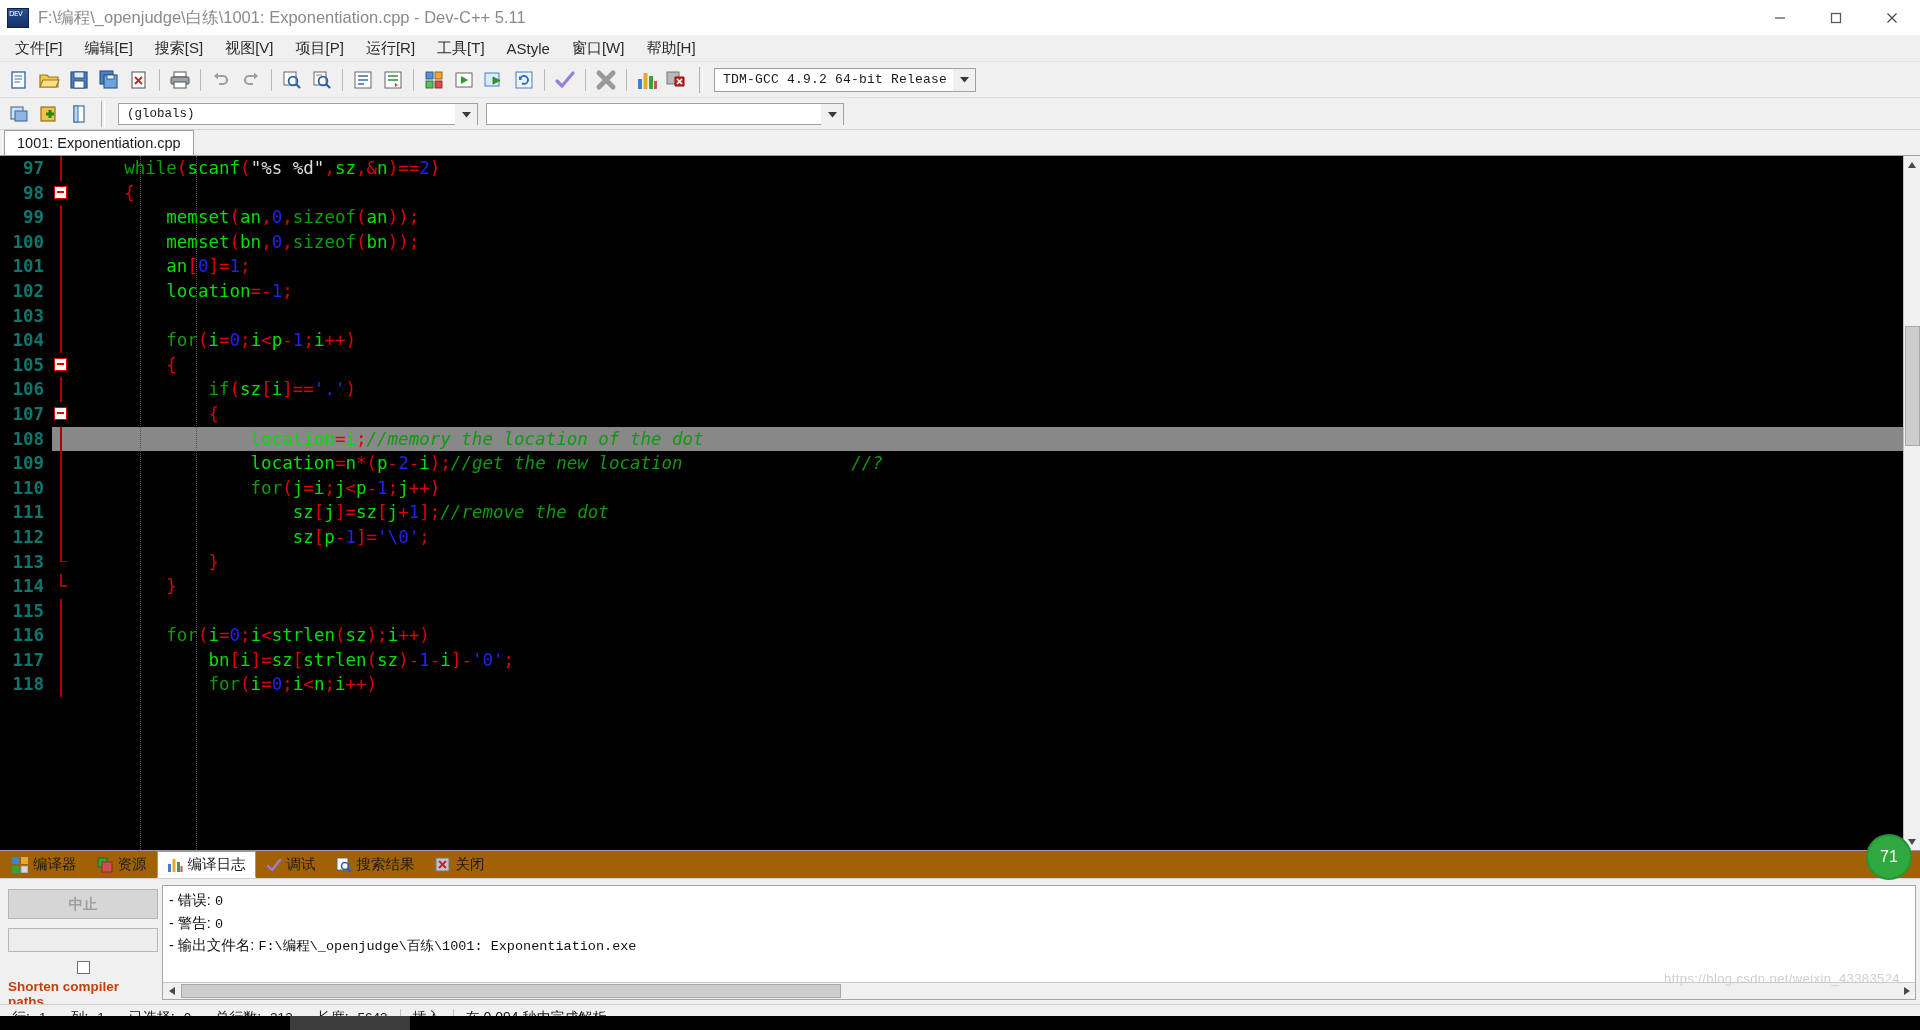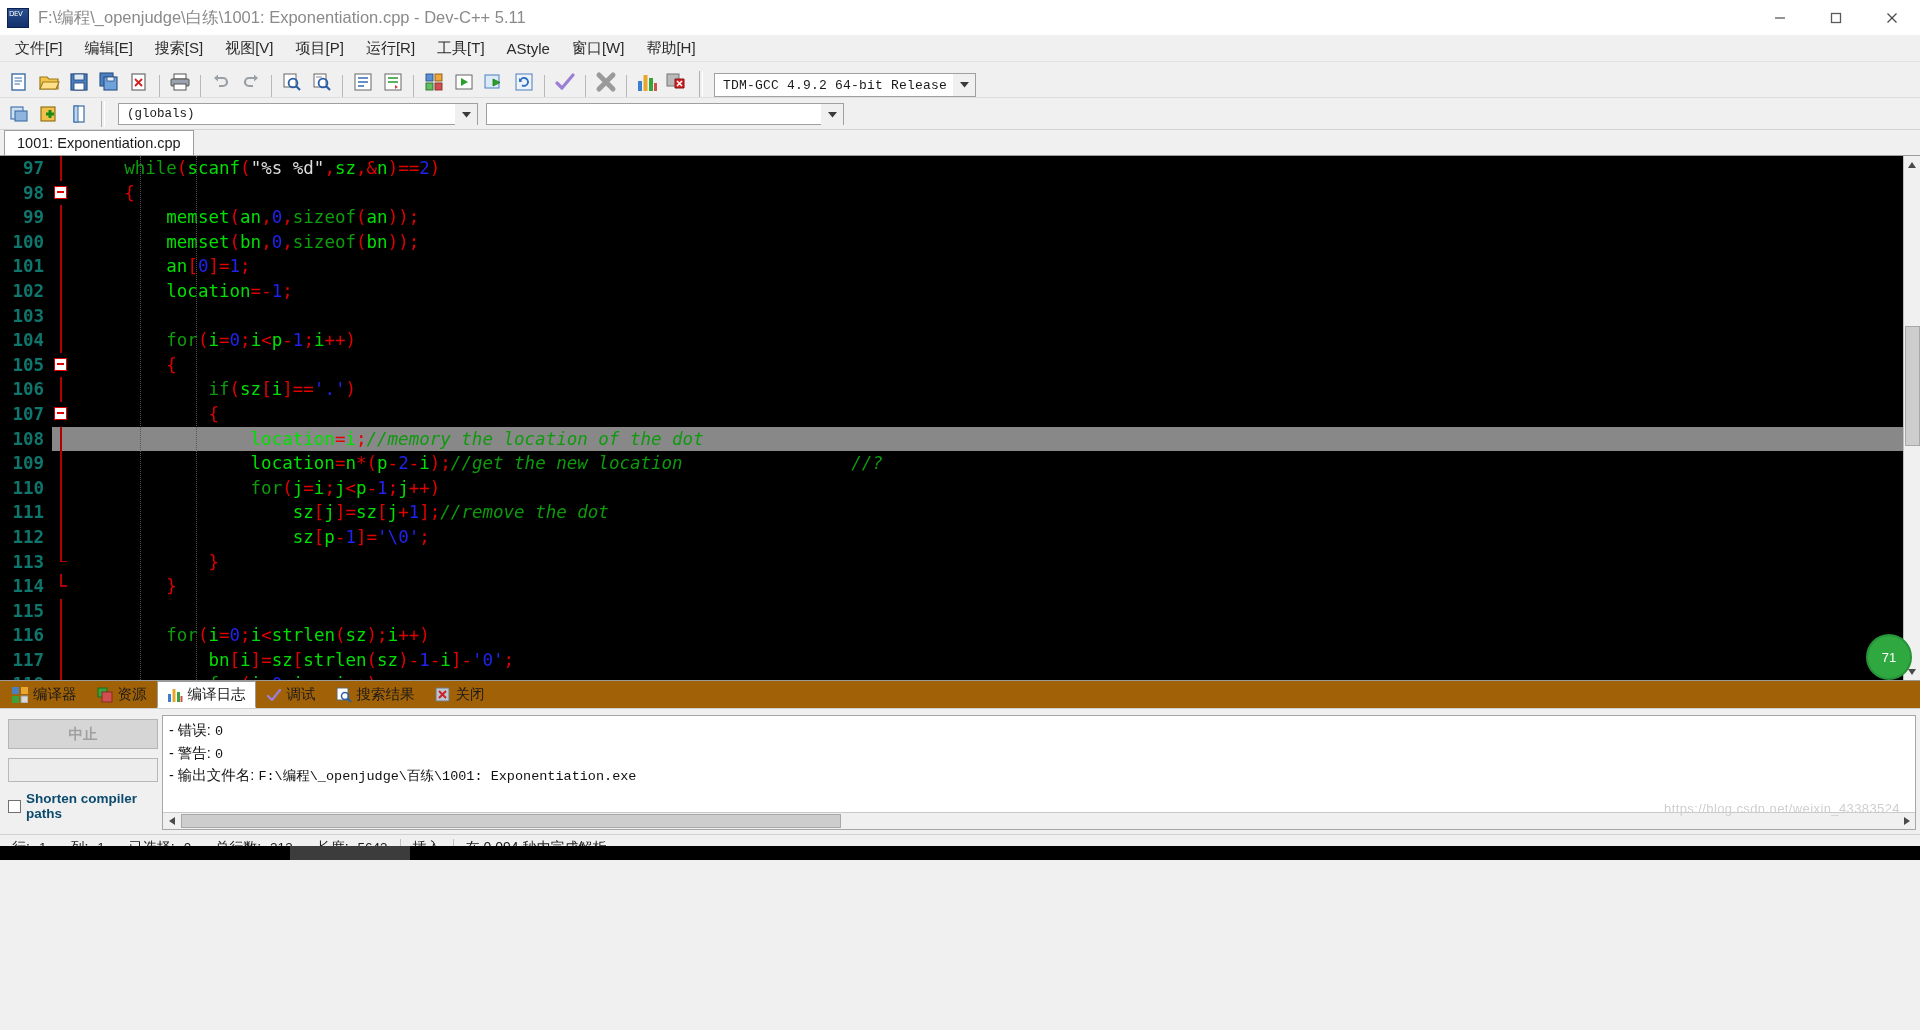--- a/index.html
+++ b/index.html
@@ -2,21 +2,21 @@
 <html><head>
 <meta charset="utf-8">
 <style>
   * { box-sizing: border-box; margin: 0; padding: 0; }
   html, body {
     width: 1920px; height: 1030px;
     background: #f0f0f0;
     font-family: "Liberation Sans", sans-serif;
     overflow: hidden;
   }
-  #app { width: 1920px; height: 860px; position: relative; display: flex; flex-direction: column; background: #f0f0f0; }
+  #app { width: 1920px; height: 1030px; position: relative; display: flex; flex-direction: column; background: #f0f0f0; }
 
   
   .titlebar {
     height: 36px; background: #ffffff; display: flex; align-items: center;
     flex: 0 0 36px; border-bottom: 1px solid #f0f0f0;
   }
   .title-icon {
     width: 22px; height: 20px; margin-left: 7px; margin-right: 9px;
     background: linear-gradient(#2a4f8f, #13306b);
     border: 1px solid #0c2050; position: relative; flex: 0 0 auto;
@@ -38,21 +38,21 @@
     border-bottom: 1px solid #e3e3e3;
   }
   .menu-item {
     font-size: 15px; color: #2b2b2b; padding: 2px 11px; white-space: nowrap;
     font-family: "Liberation Sans", sans-serif;
   }
 
   
   .toolbar-row {
     height: 36px; flex: 0 0 36px; background: #f0f0f0;
-    display: flex; align-items: flex-end; padding-left: 4px;
+    display: flex; align-items: center; padding-left: 4px;
     border-bottom: 1px solid #dedede;
   }
   .tb { width: 30px; height: 30px; display: flex; align-items: center; justify-content: center; position: relative; }
   .tb svg { display: block; }
   .tb-sep { width: 1px; height: 22px; background: #b9b9b9; margin: 0 5px; flex: 0 0 1px; }
   .tb-sep2 { width: 2px; height: 26px; border-left: 1px solid #b0b0b0; border-right: 1px solid #ffffff; margin: 0 7px; flex: 0 0 4px; }
 
   .compiler-combo {
     height: 24px; width: 262px; margin-left: 4px;
     background: #ffffff; border: 1px solid #a0a0a0;
@@ -157,21 +157,21 @@
     height: 126px; flex: 0 0 126px; background: #f0f0f0; display: flex;
     border-top: 1px solid #d0d0d0; padding: 6px 4px 4px 4px;
   }
   .bottom-left { width: 158px; flex: 0 0 158px; padding: 4px 4px; font-weight: bold; }
   .abort-btn {
     height: 30px; background: #d6d6d6; border: 1px solid #b5b5b5;
     display: flex; align-items: center; justify-content: center;
     color: #a0a0a0; font-size: 14.5px; margin-bottom: 9px;
   }
   .blank-box { height: 24px; background: #ededed; border: 1px solid #b8b8b8; margin-bottom: 9px; }
-  .shorten { display: flex; align-items: center; gap: 5px; font-size: 13.5px; color: #0c4a6e; }
+  .shorten { display: flex; align-items: center; gap: 5px; font-size: 13.5px; color: #c2410c; flex-direction: column; }
   .cb { width: 13px; height: 13px; border: 1px solid #707070; background: #ffffff; flex: 0 0 13px; }
 
   .log-area {
     flex: 1 1 auto; background: #ffffff; border: 1px solid #a6a6a6;
     display: flex; flex-direction: column; min-width: 0; position: relative; gap: 16px;
   }
   .log-lines { flex: 1 1 auto; padding: 4px 6px; overflow: hidden; }
   .log-line {
     font-size: 14.5px; color: #111111; white-space: nowrap; line-height: 20.5px;
     font-family: "Liberation Sans", sans-serif;
@@ -185,23 +185,23 @@
   .statusbar {
     height: 26px; flex: 0 0 26px; background: #f0f0f0; display: flex; align-items: center;
     border-top: 1px solid #d0d0d0; font-size: 14px; color: #1a1a1a; position: relative;
   }
   .st-cell { display: flex; align-items: baseline; gap: 9px; padding: 0 12px; white-space: nowrap; }
   .st-cell .v { font-size: 13.5px; }
   .st-div { width: 1px; height: 17px; background: #c0c0c0; }
 
   
   .float-badge {
-    position: absolute; right: 8px; bottom: 180px; width: 46px; height: 46px; border-radius: 50%;
+    position: absolute; right: 8px; bottom: 150px; width: 46px; height: 46px; border-radius: 50%;
     background: #2fa83f; color: #ffffff; display: flex; align-items: center; justify-content: center;
-    font-size: 13px; border: 2px solid #279237;
+    font-size: 16px; border: 2px solid #279237;
   }
   .watermark {
     position: absolute; right: 20px; bottom: 44px; font-size: 13px; color: #cfcfcf;
     font-family: "Liberation Sans", sans-serif; letter-spacing: 0.4px;
   }
   .taskbar-ghost { position: absolute; left: 290px; bottom: 0; width: 120px; height: 14px; background: #3c3c3c; }
   .black-strip { position:absolute; left:0; right:0; bottom:0; height:14px; background:#000000; }
 </style>
 </head>
 <body>

